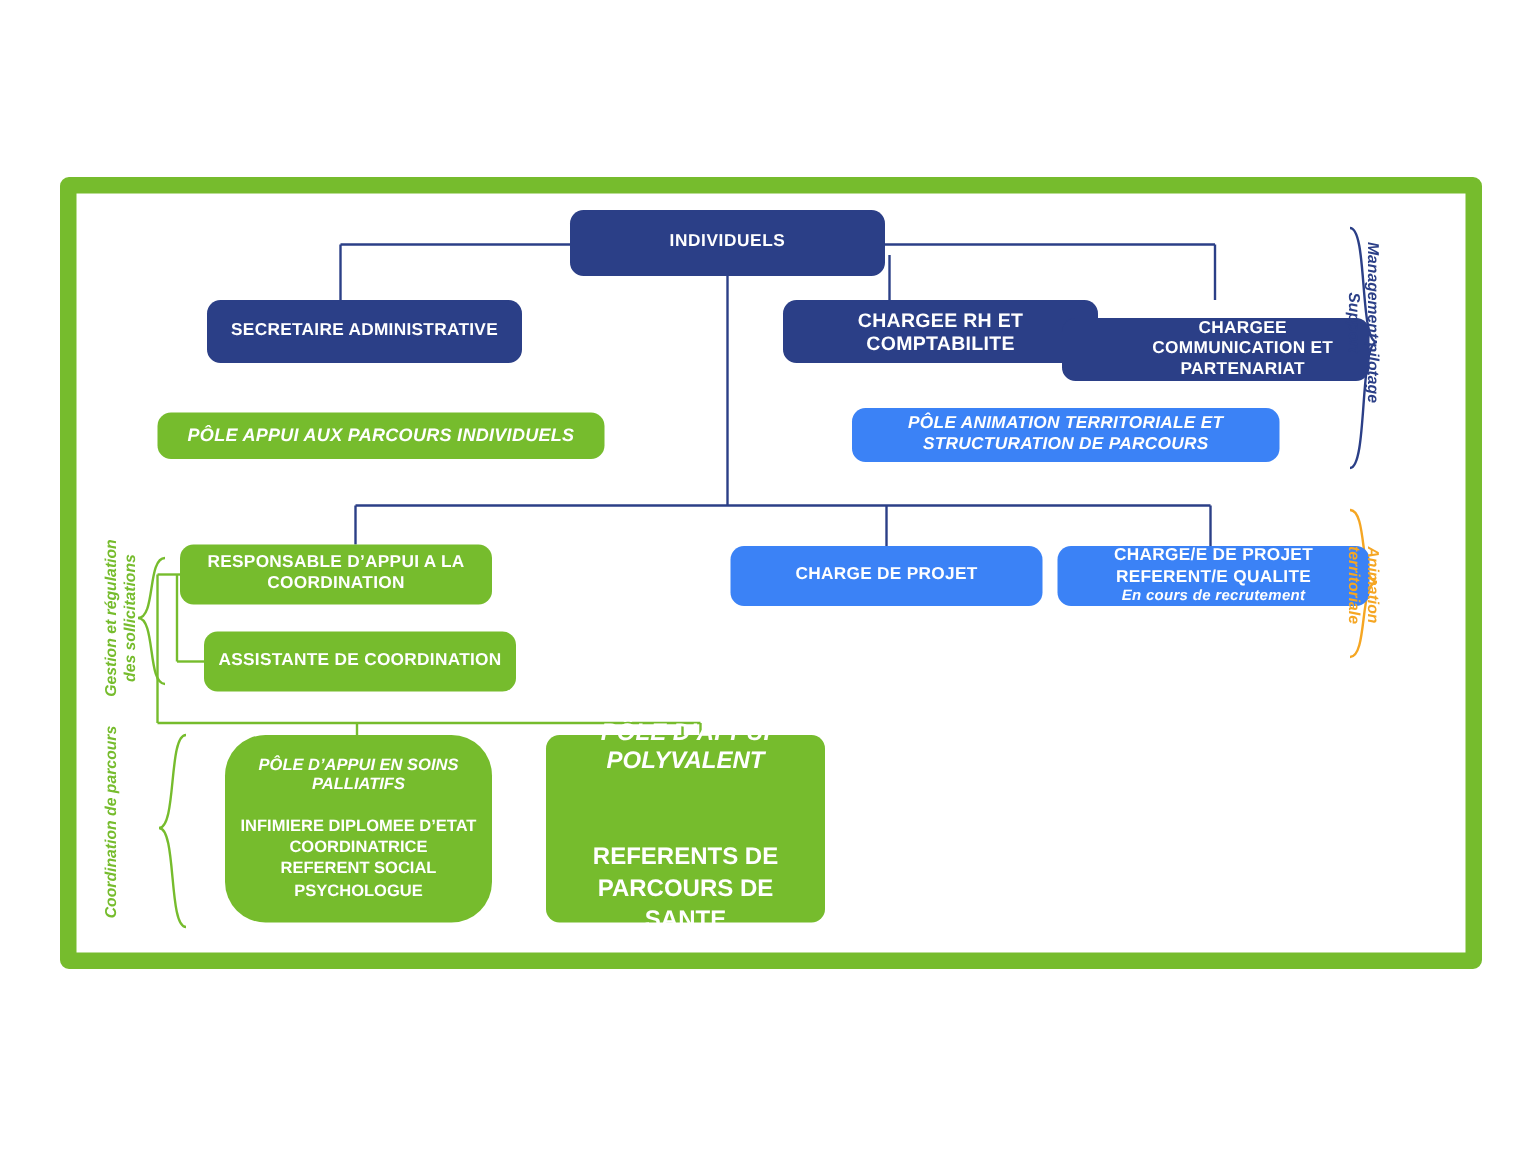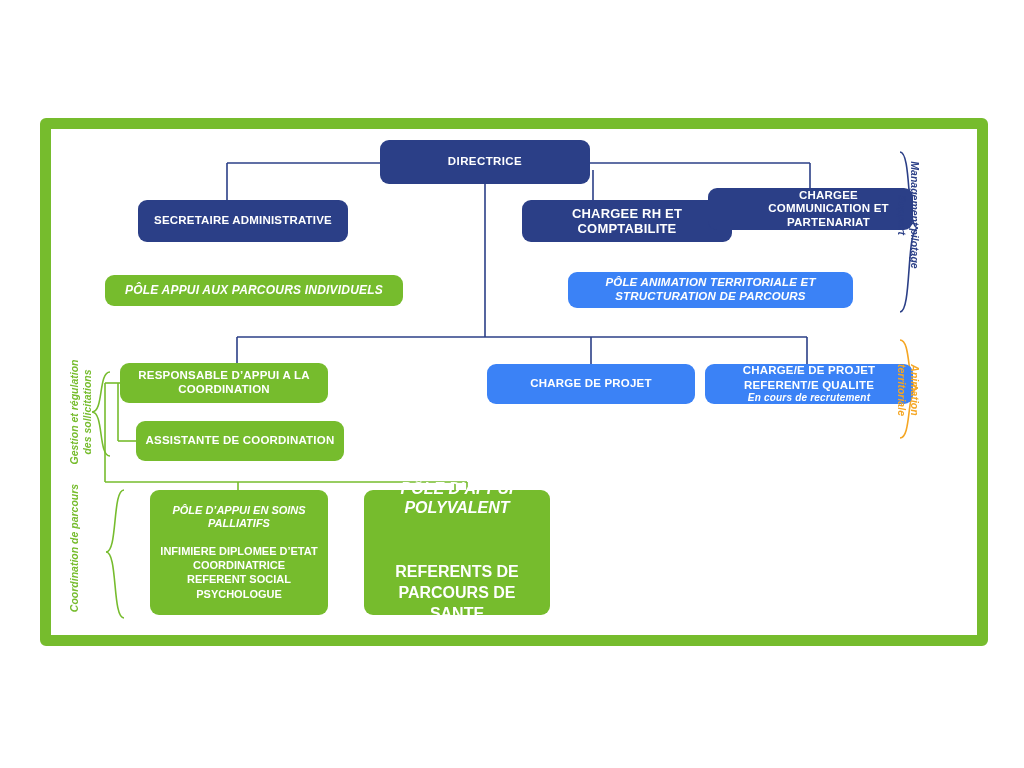--- a/index.html
+++ b/index.html
@@ -76,21 +76,21 @@
   }
   #n-secretaire {
     left: 138px; top: 200px; width: 210px; height: 42px;
     font-size: 11.5px; letter-spacing: .2px;
   }
   #n-rh {
     left: 488px; top: 200px; width: 210px; height: 42px;
     font-size: 13px; letter-spacing: .2px; margin-left: 34px;
   }
   #n-com {
-    left: 708px; top: 188px; width: 205px; height: 42px;
+    left: 708px; top: 212px; width: 205px; height: 42px;
     font-size: 11.5px; letter-spacing: .2px; padding-left: 44px;
   }
   #n-pole-appui {
     left: 105px; top: 275px; width: 298px; height: 31px;
     font-size: 12px; letter-spacing: .2px;
   }
   #n-pole-anim {
     left: 568px; top: 272px; width: 285px; height: 36px;
     font-size: 11.5px; letter-spacing: .2px;
   }
@@ -113,20 +113,21 @@
   }
   #n-charge-qualite .sub {
     font-style: italic;
     font-weight: bold;
     font-size: 10px;
     display: block;
   }
   #n-soins {
     left: 150px; top: 490px; width: 178px; height: 125px;
     font-size: 11px;
+    border-radius: 27px;
   }
   #n-polyvalent {
     left: 364px; top: 490px; width: 186px; height: 125px;
     font-size: 16px;
     gap: 30px;
   }
   .node .head {
     display: block;
     font-style: italic;
     font-weight: bold;
@@ -212,21 +213,21 @@
     <g fill="none" stroke-width="1.6">
       <path d="M900,152 C912,152 906,228 918,228 C906,228 912,312 900,312" stroke="#2b3f87"></path>
       <path d="M900,340 C912,340 906,388 918,388 C906,388 912,438 900,438" stroke="#f5a623"></path>
 
       <path d="M110,372 C98,372 104,412 92,412 C104,412 98,456 110,456" stroke="#76bc2d"></path>
       <path d="M124,490 C112,490 118,552 106,552 C118,552 112,618 124,618" stroke="#76bc2d"></path>
     </g>
   </svg>
 
   <div class="node navy" id="n-directrice">
-    <span class="ttl bold">DIRECTRICE</span>
+    <span class="ttl bold">INDIVIDUELS</span>
   </div>
 
   <div class="node navy" id="n-secretaire">
     <span class="ttl bold">SECRETAIRE ADMINISTRATIVE</span>
   </div>
 
   <div class="node navy" id="n-rh">
     <span class="ttl bold">CHARGEE RH ET COMPTABILITE</span>
   </div>
 

